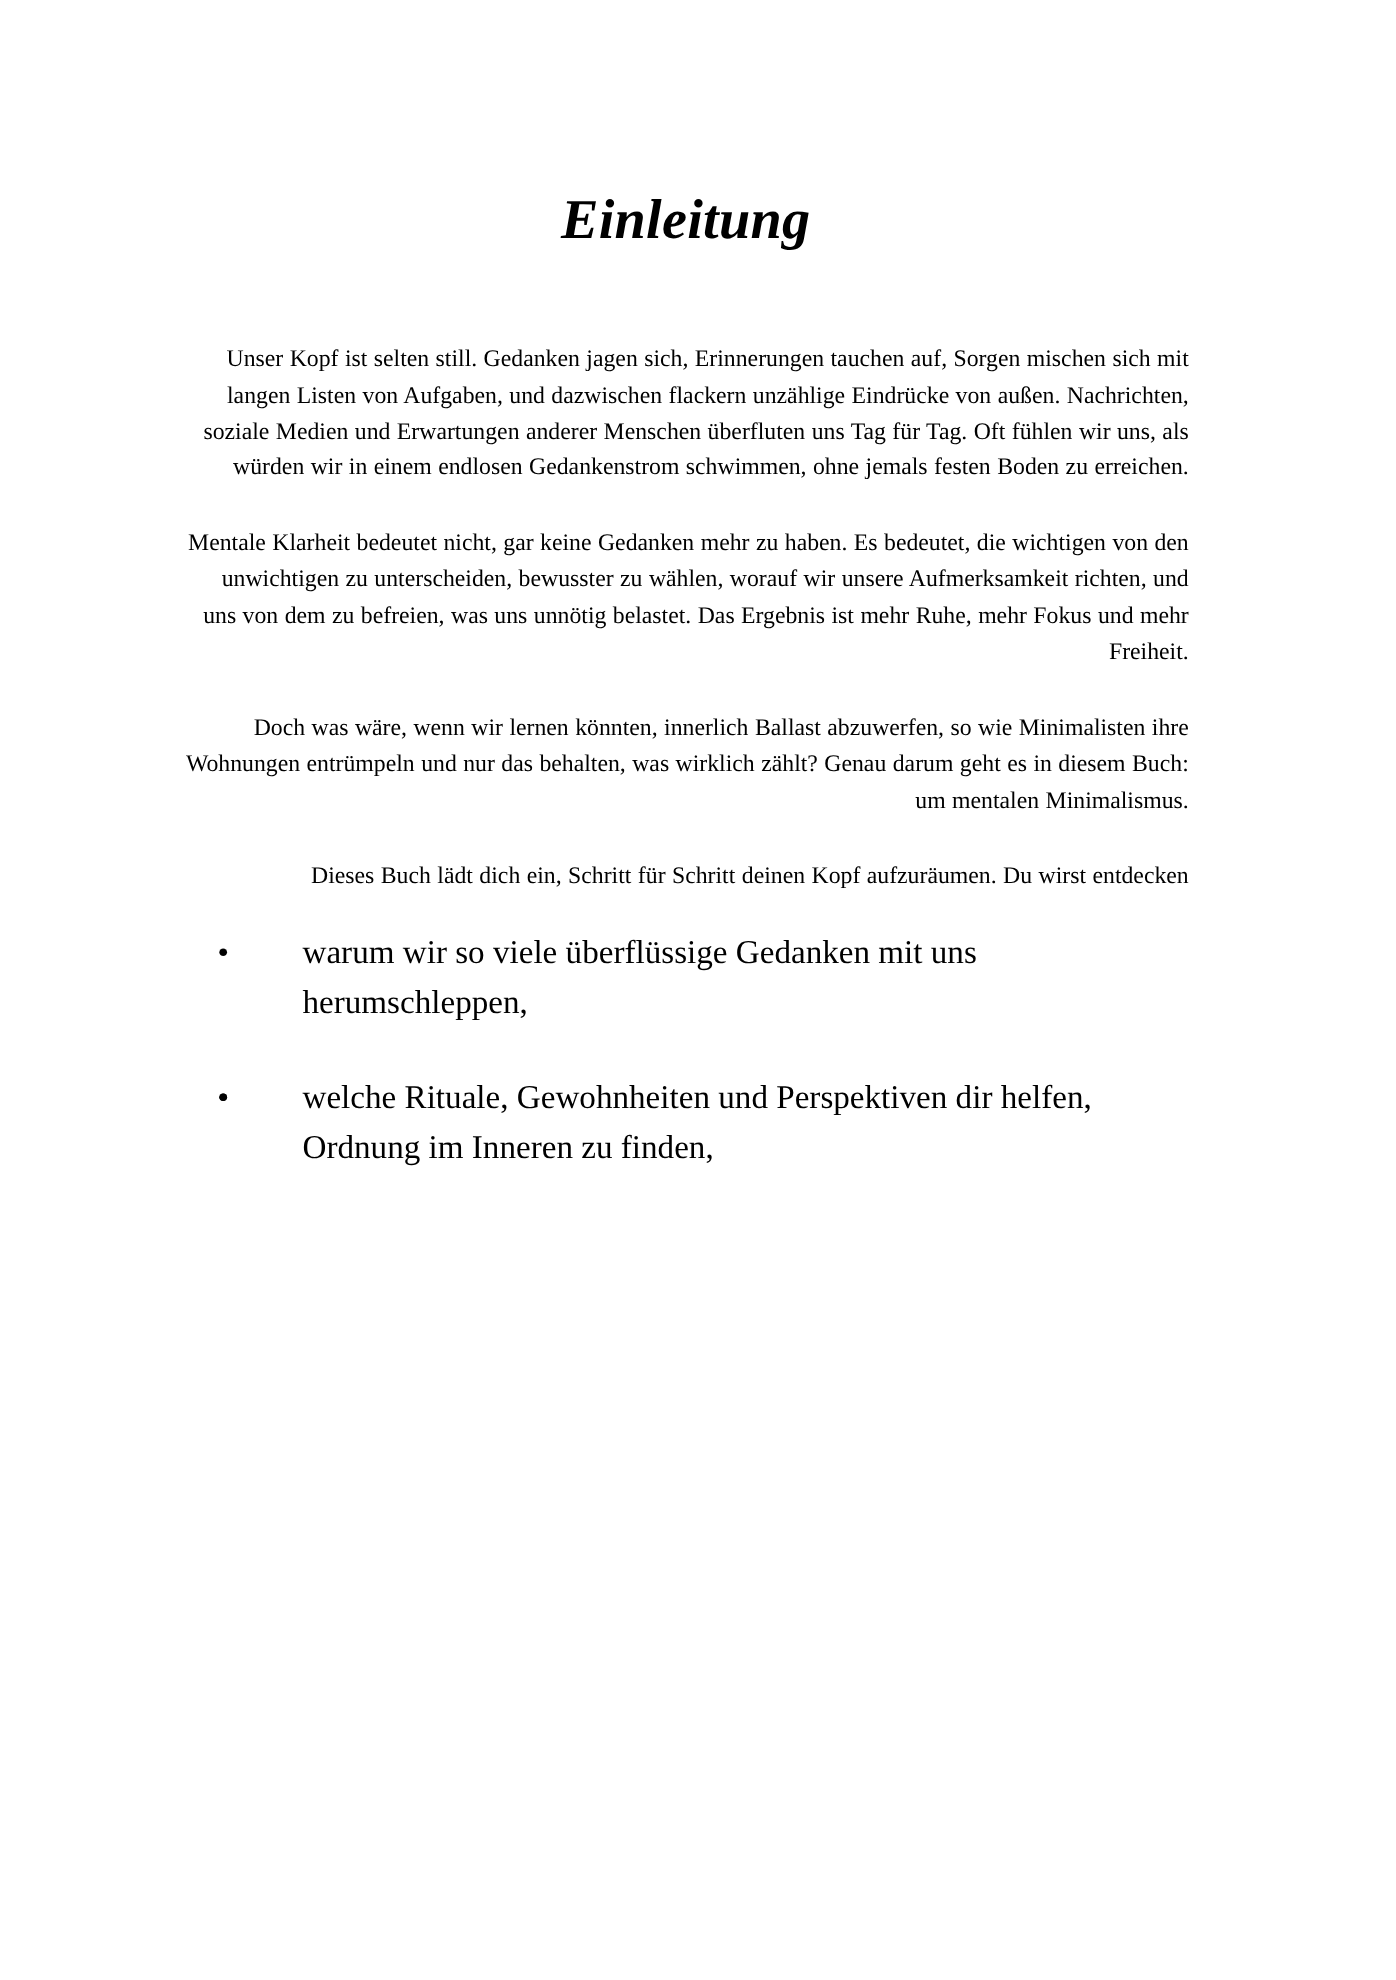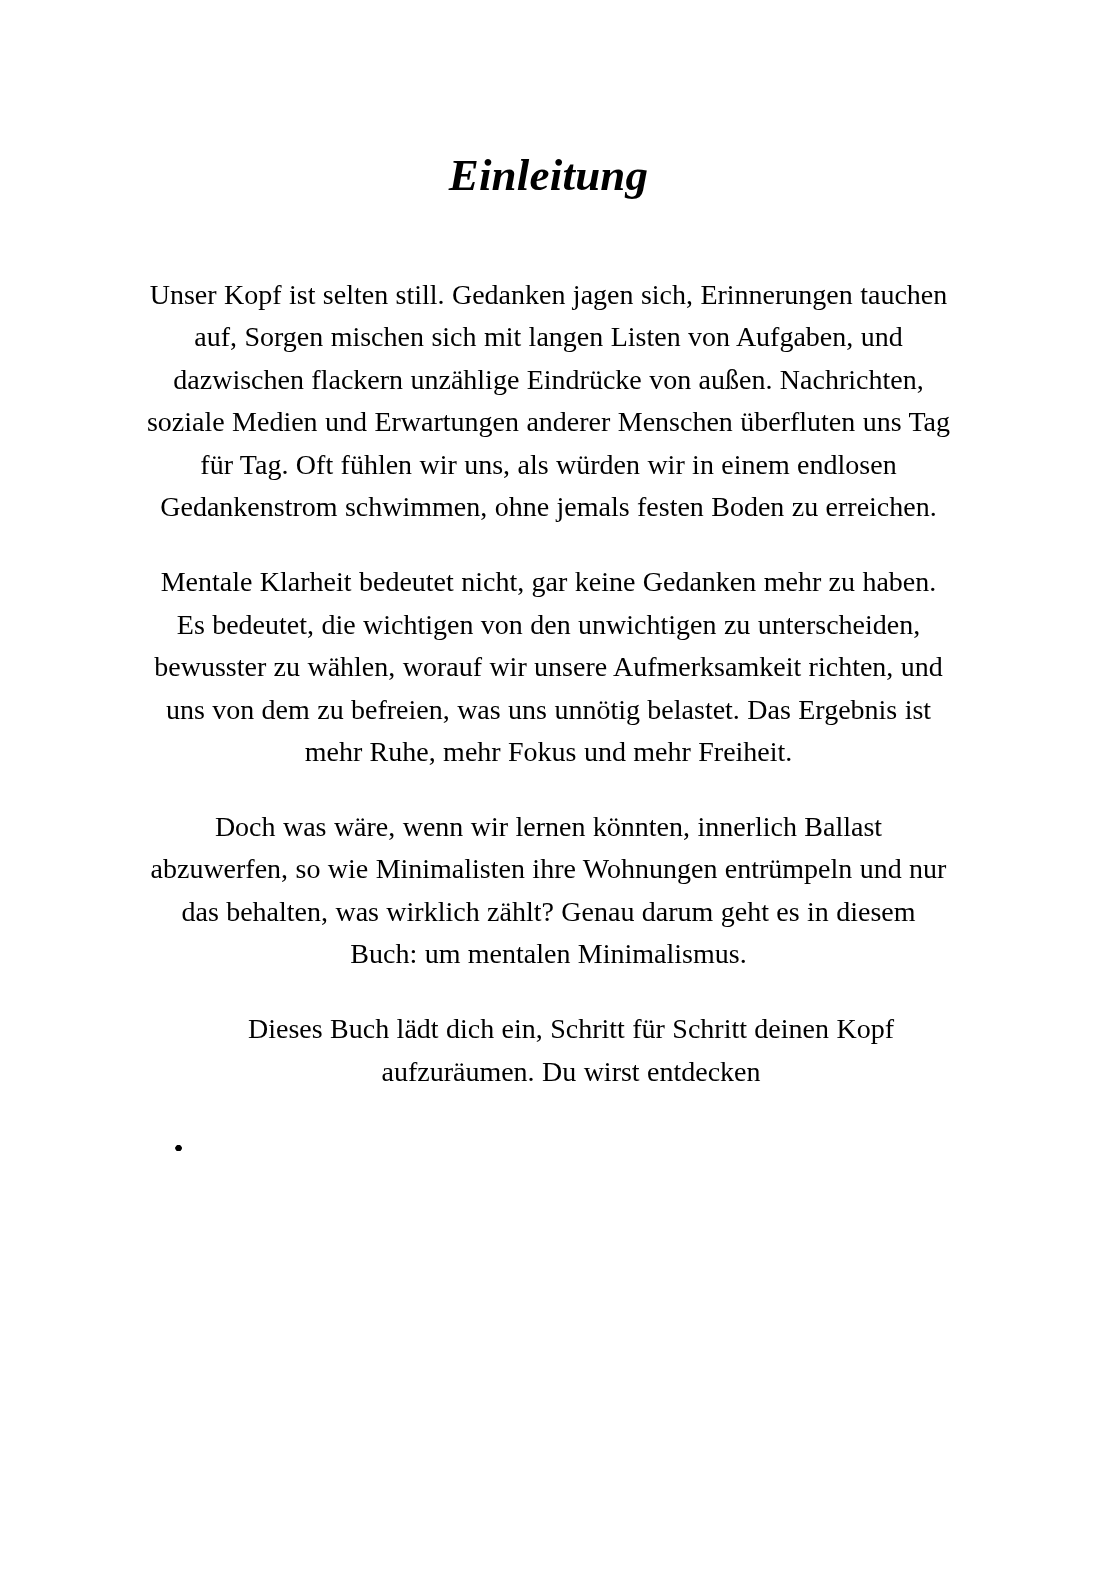--- a/index.html
+++ b/index.html
@@ -31,24 +31,24 @@
   .doc-title {
     font-size: 45px;
     font-style: italic;
     font-weight: 700;
     text-align: center;
     letter-spacing: 0.2px;
     margin: 0 0 72px 0;
     line-height: 1.15;
   }
   p.para {
-    font-size: 28px;
+    font-size: 19px;
     line-height: 1.52;
     margin: 0 0 32px 0;
-    text-align: center;
+    text-align: right;
     word-spacing: 0.4px;
     font-family: Liberation Serif, serif;
   }
   p.para:last-of-type {
     margin-bottom: 26px;
     margin-left: 45px;
   }
   ul.bullets {
     list-style: none;
     margin: 18px 0 0 0;
@@ -78,23 +78,25 @@
     <h1 class="doc-title">Einleitung</h1>
 
     <p class="para">Unser Kopf ist selten still. Gedanken jagen sich, Erinnerungen tauchen auf, Sorgen mischen sich mit langen Listen von Aufgaben, und dazwischen flackern unzählige Eindrücke von außen. Nachrichten, soziale Medien und Erwartungen anderer Menschen überfluten uns Tag für Tag. Oft fühlen wir uns, als würden wir in einem endlosen Gedankenstrom schwimmen, ohne jemals festen Boden zu erreichen.</p>
     <p class="para">Mentale Klarheit bedeutet nicht, gar keine Gedanken mehr zu haben. Es bedeutet, die wichtigen von den unwichtigen zu unterscheiden, bewusster zu wählen, worauf wir unsere Aufmerksamkeit richten, und uns von dem zu befreien, was uns unnötig belastet. Das Ergebnis ist mehr Ruhe, mehr Fokus und mehr Freiheit.</p>
     <p class="para">Doch was wäre, wenn wir lernen könnten, innerlich Ballast abzuwerfen, so wie Minimalisten ihre Wohnungen entrümpeln und nur das behalten, was wirklich zählt? Genau darum geht es in diesem Buch: um mentalen Minimalismus.</p>
     <p class="para">Dieses Buch lädt dich ein, Schritt für Schritt deinen Kopf aufzuräumen. Du wirst entdecken</p>
 
     <ul class="bullets">
       <li>
         <span class="bullet-dot">•</span>
+        <span>warum wir so viele überflüssige Gedanken mit uns herumschleppen,</span>
       </li>
       <li>
         <span class="bullet-dot">•</span>
       </li>
       <li>
         <span class="bullet-dot">•</span>
+        <span>welche Rituale, Gewohnheiten und Perspektiven dir helfen, Ordnung im Inneren zu finden,</span>
       </li>
     </ul>
 
   </div>
 </div>
 
 </body></html>

